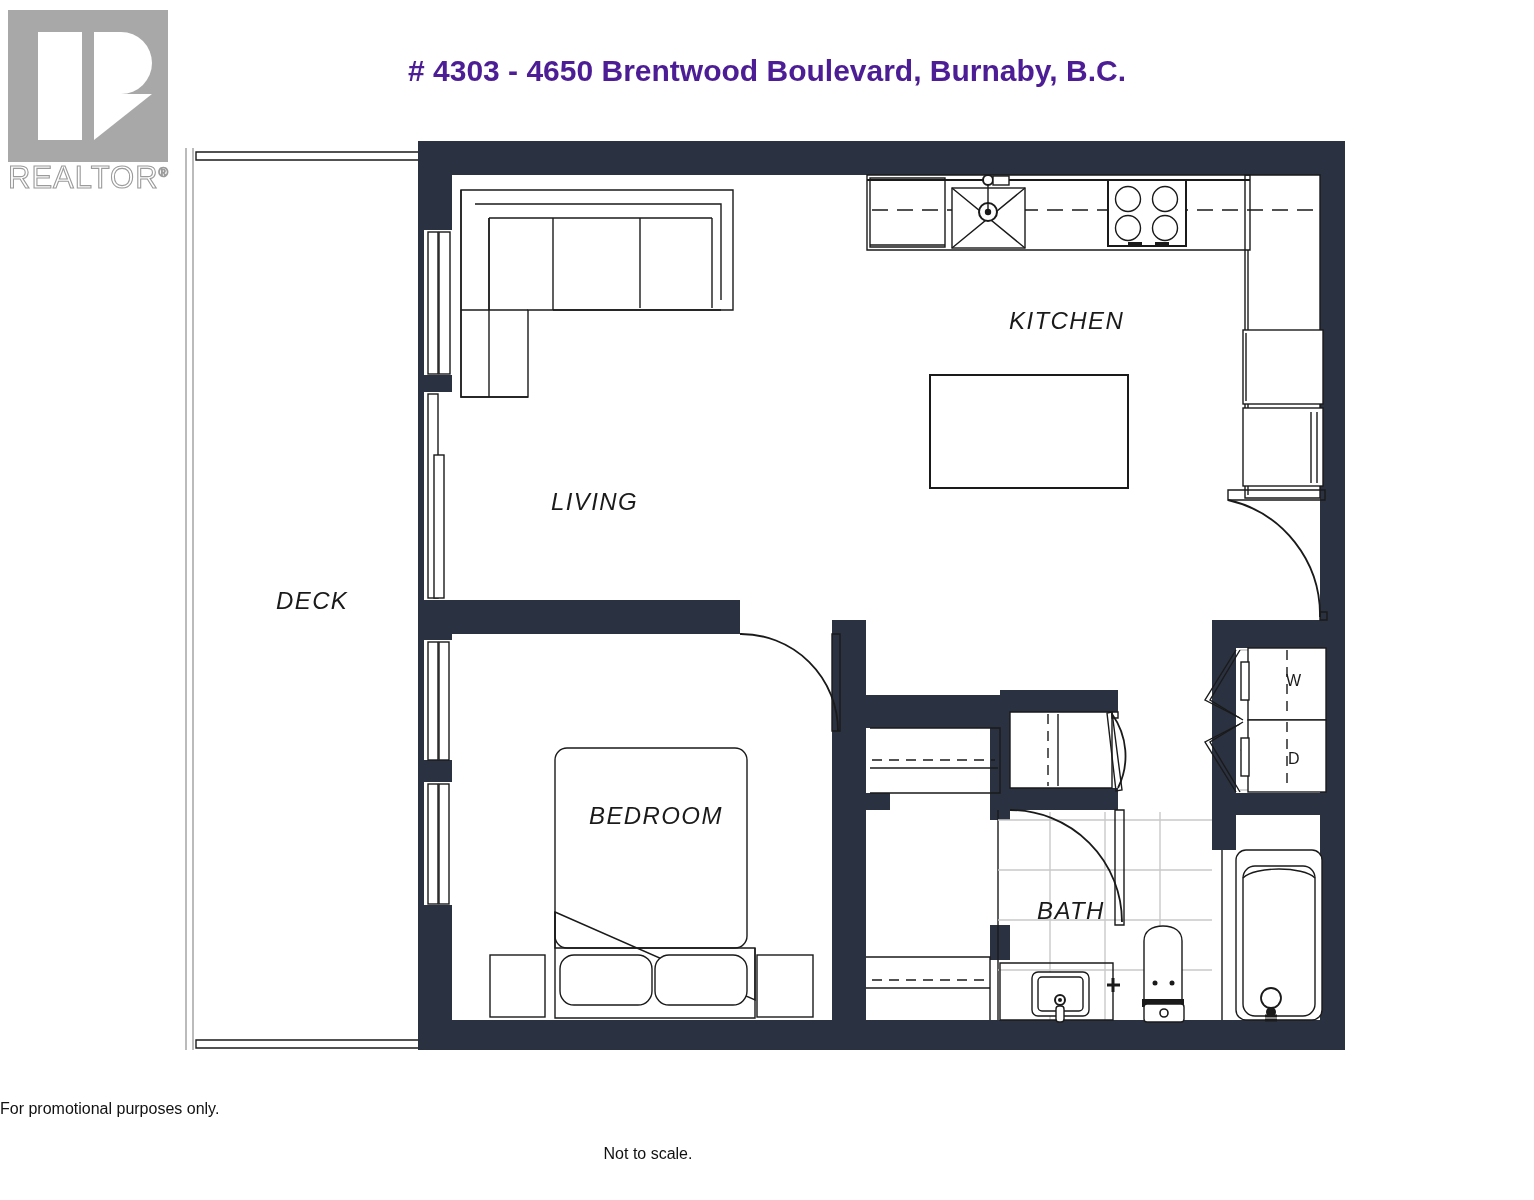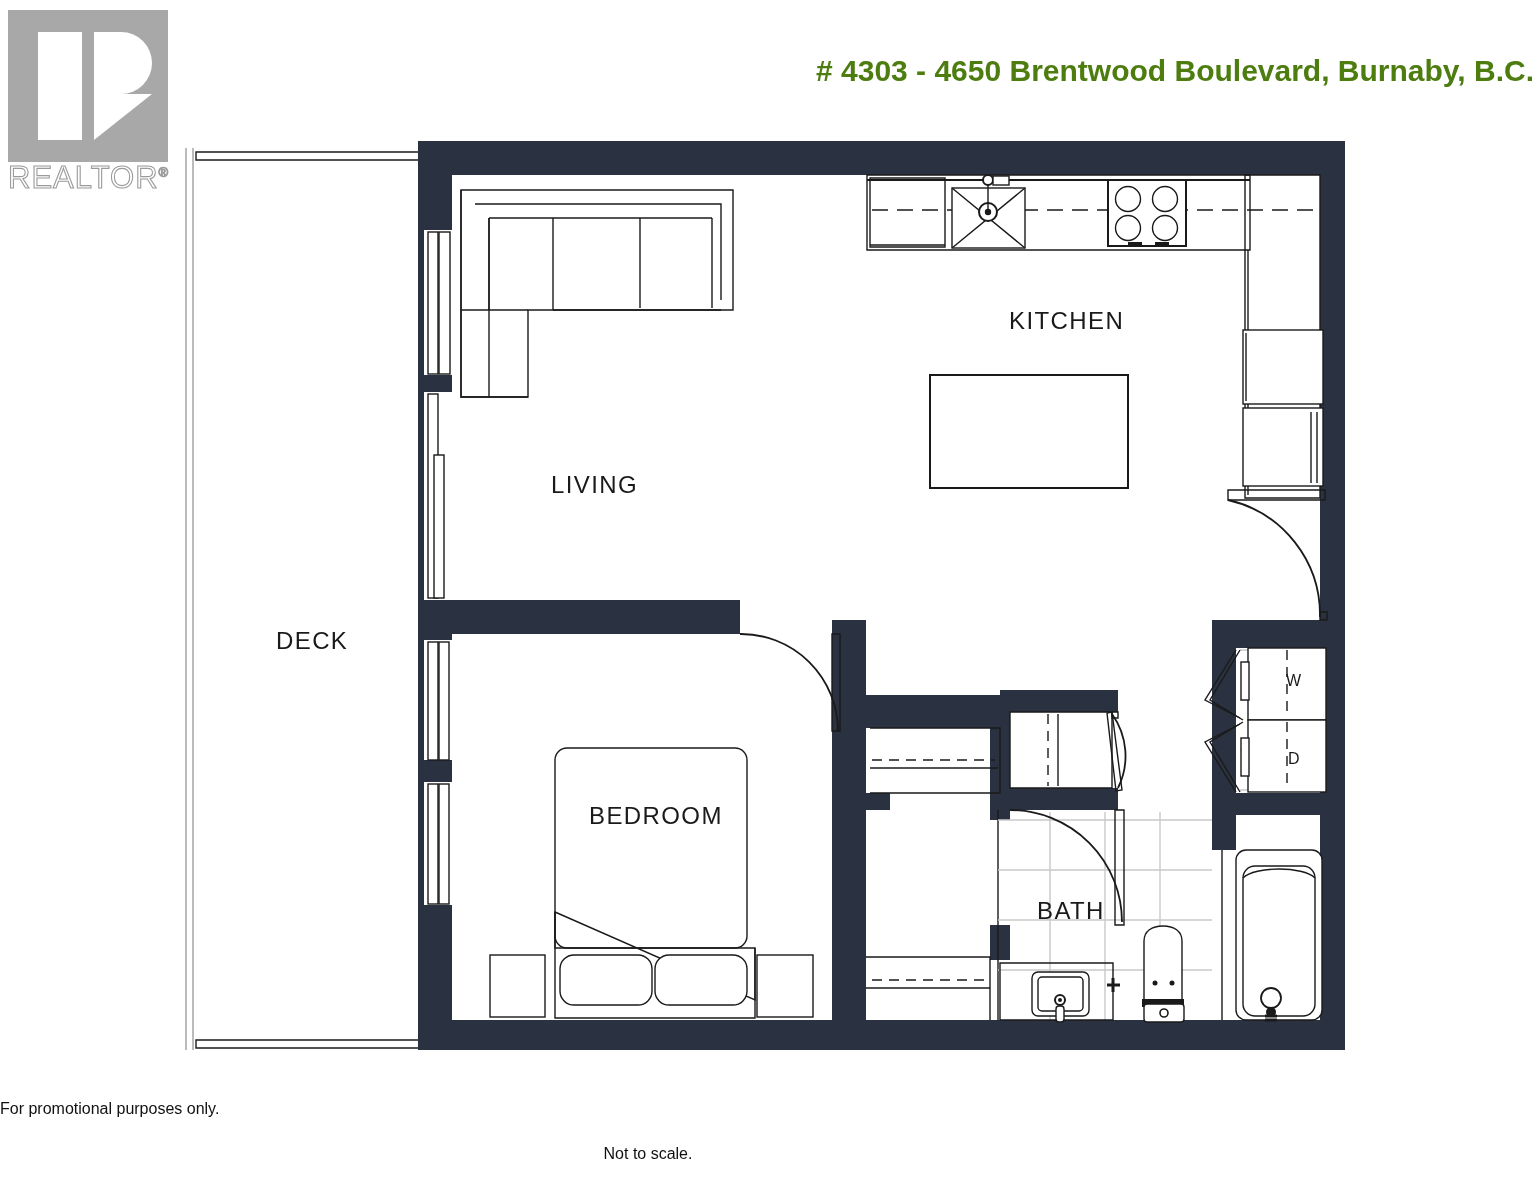--- a/index.html
+++ b/index.html
@@ -23,30 +23,30 @@
   .logo-gap{position:absolute;left:80px;top:22px;width:6px;height:108px;background:#a8a8a8;}
   .logo-text{position:absolute;left:0;top:150px;width:170px;font-size:31px;
              letter-spacing:1px;color:#ffffff;
              -webkit-text-stroke:1.1px #9b9b9b;
              font-family:"Liberation Sans","DejaVu Sans",sans-serif;
              white-space:nowrap;}
   .logo-reg{font-size:13px;vertical-align:super;}
 
   
   .plan-title{
-    position:absolute;left:0;top:54px;width:1534px;text-align:right;
-    font-size:30px;font-weight:bold;letter-spacing:0px;color:#4d7c0f;
+    position:absolute;left:0;top:54px;width:1534px;text-align:center;
+    font-size:30px;font-weight:bold;letter-spacing:0px;color:#4c1d95;
   }
   .note1{position:absolute;left:0;top:1100px;width:1534px;text-align:left;font-size:16px;color:#111;}
   .note2{position:absolute;left:0;top:1145px;width:1296px;text-align:center;font-size:16px;color:#111;}
 
   
-  .rlabel{position:absolute;font-size:24px;letter-spacing:1.4px;color:#1a1a1a;white-space:nowrap;}
-  .lbl-deck   {left:276px;top:587px;margin-top:40px;}
-  .lbl-living {left:551px;top:471px;}
+  .rlabel{position:absolute;font-size:24px;letter-spacing:1.4px;color:#1a1a1a;white-space:nowrap;font-style:italic;}
+  .lbl-deck   {left:276px;top:587px;}
+  .lbl-living {left:551px;top:488px;}
   .lbl-kitchen{left:1009px;top:307px;}
   .lbl-bedroom{left:544px;top:802px;margin-left:45px;}
   .lbl-bath   {left:1037px;top:897px;}
   .wd-label{position:absolute;font-size:16px;color:#1a1a1a;}
   .lbl-w{left:1286px;top:672px;}
   .lbl-d{left:1288px;top:750px;}
 
   
   svg.plan{position:absolute;left:0;top:0;width:1534px;height:1200px;}
   .wall{fill:#2a3140;}

